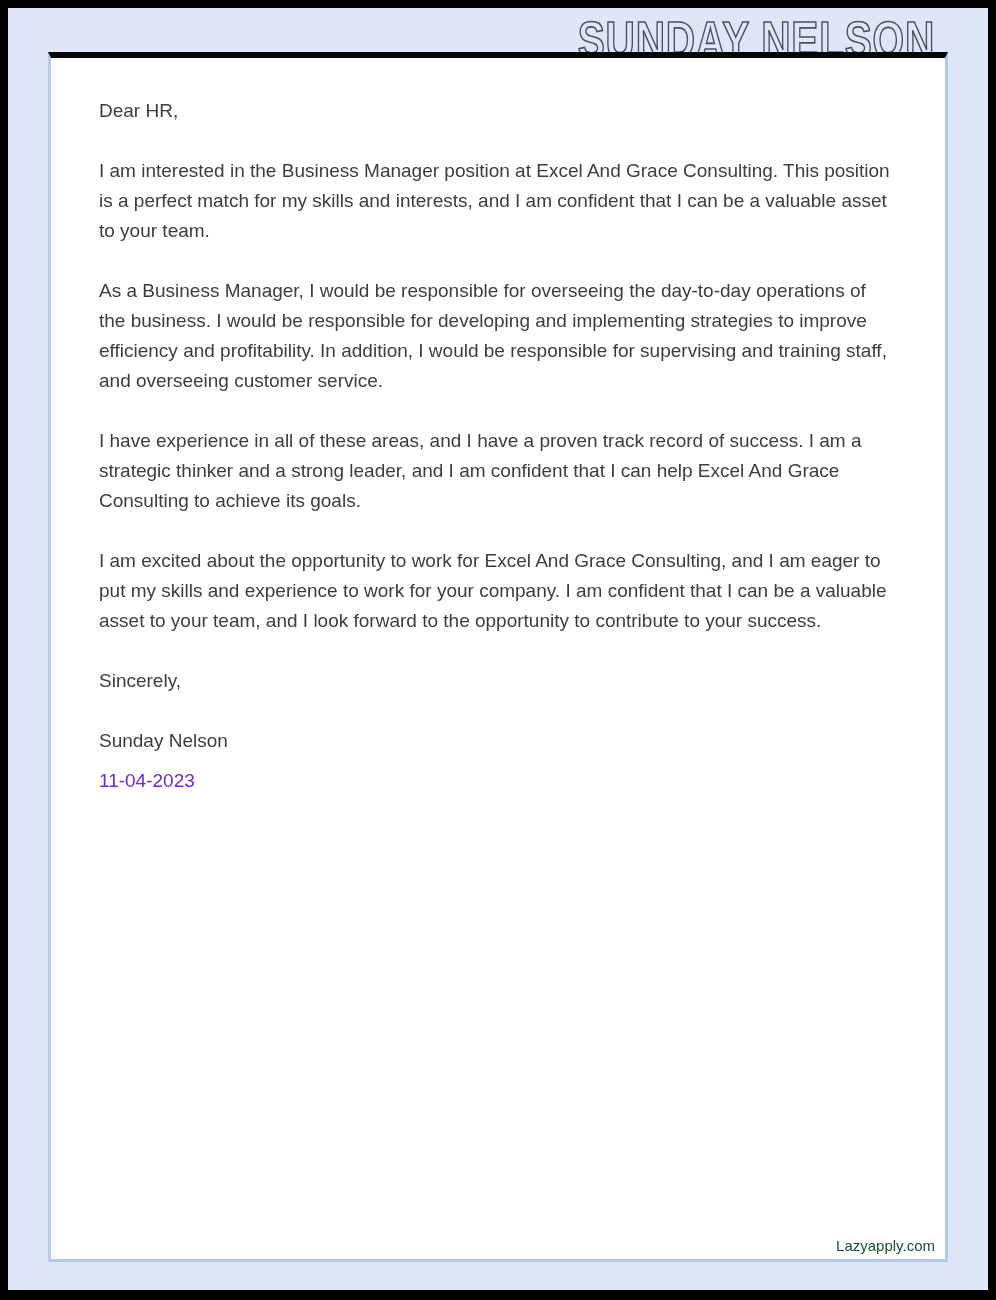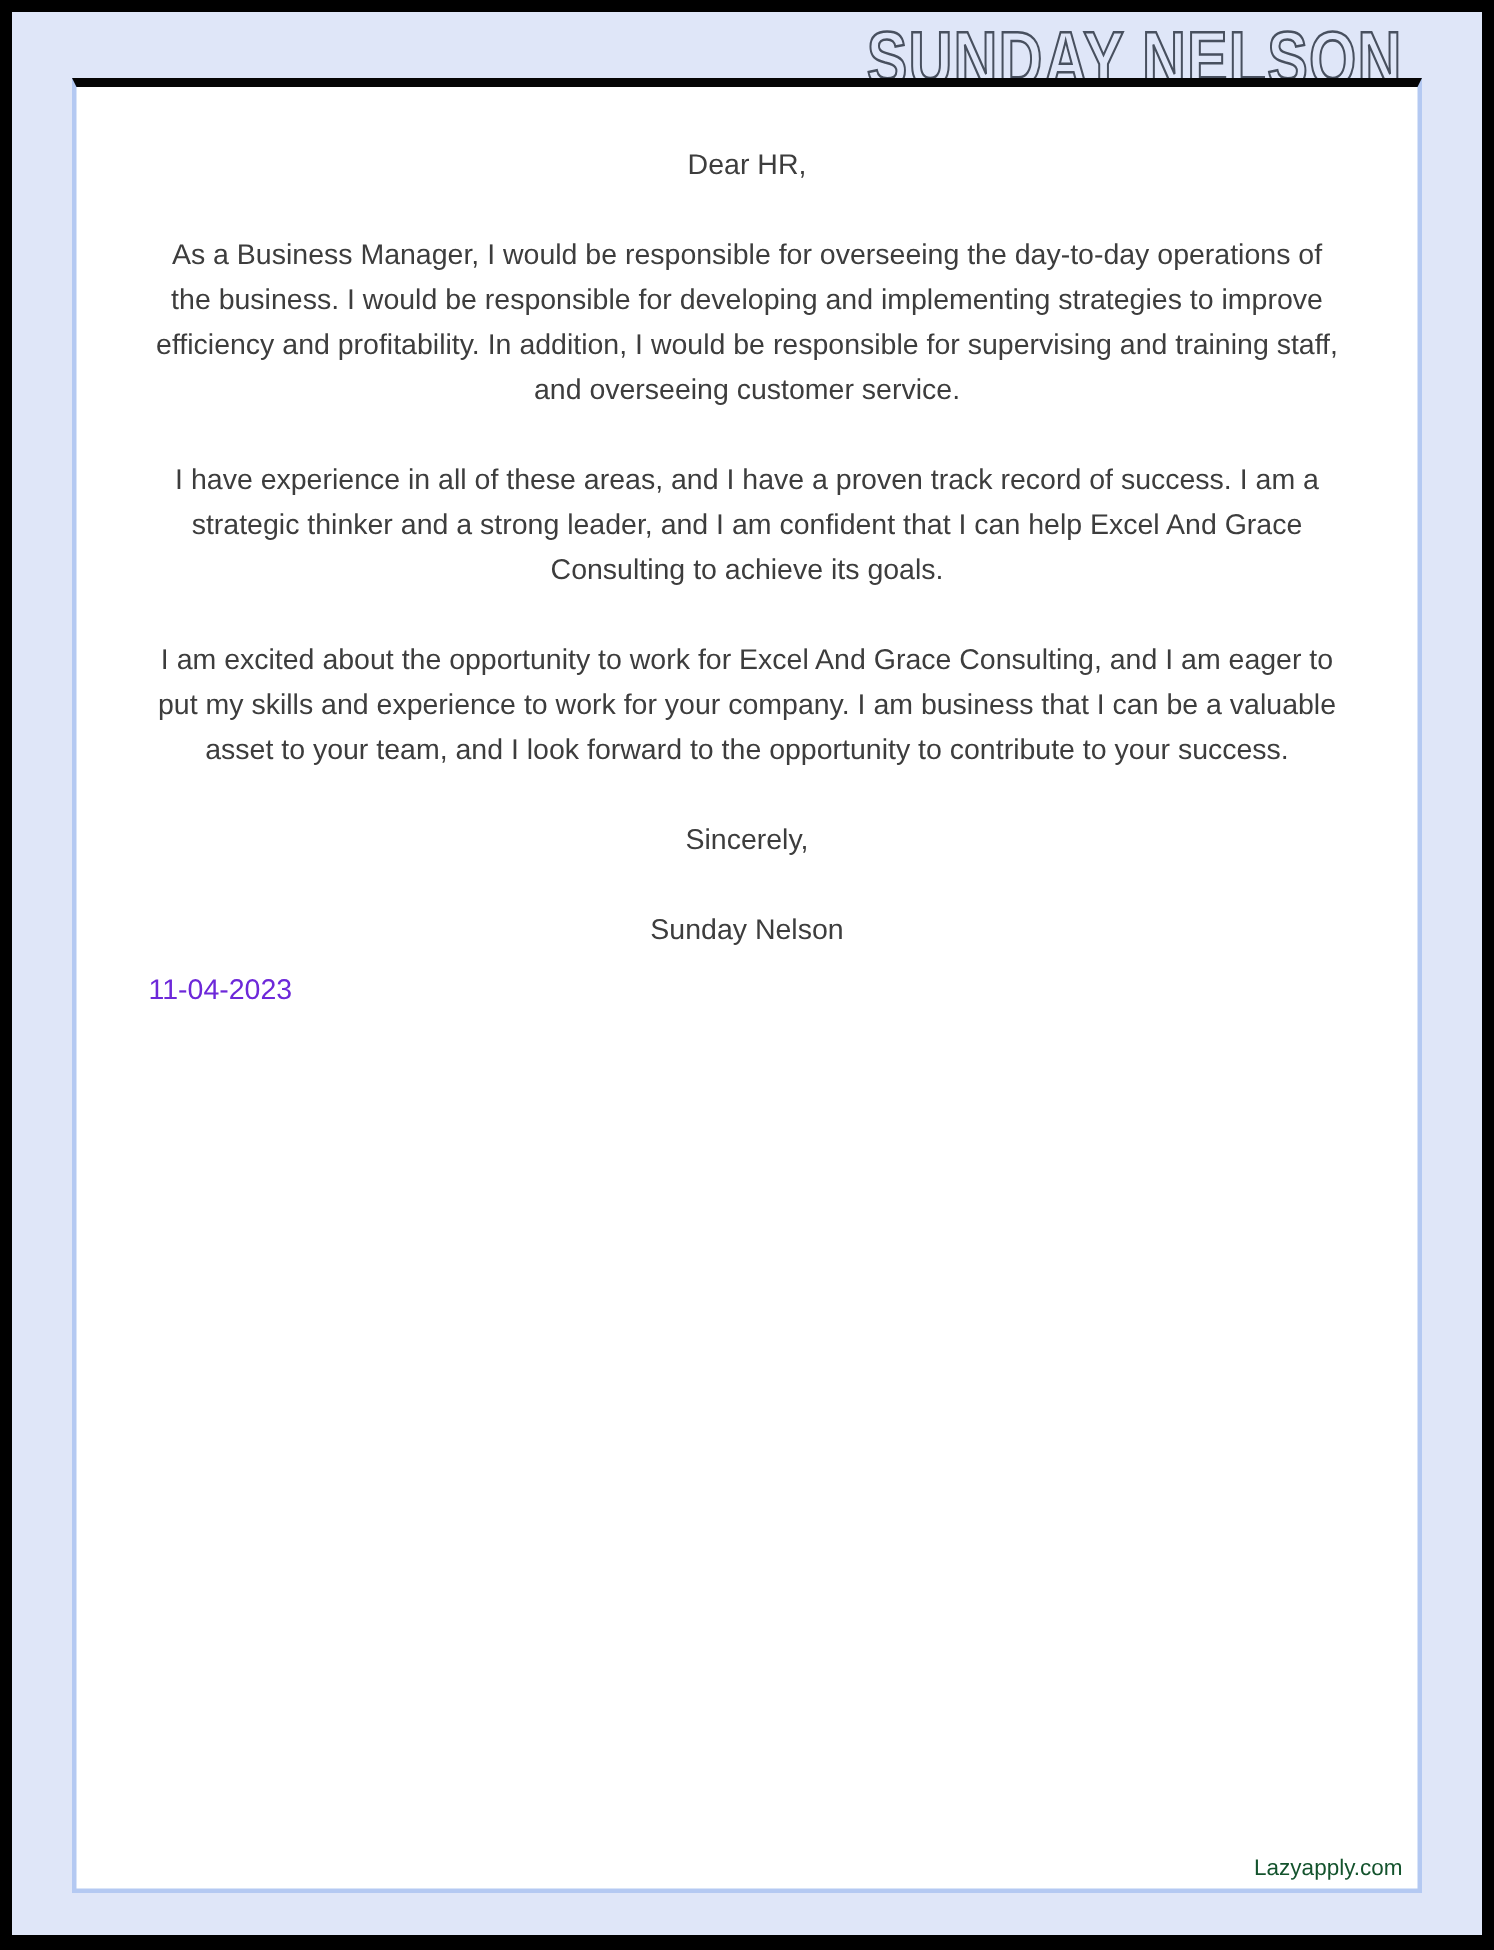--- a/index.html
+++ b/index.html
@@ -45,21 +45,21 @@
     border-left: 3px solid #b4c9f2;
     border-right: 3px solid #b4c9f2;
     border-bottom: 3px solid #b4c9f2;
   }
   .letter-body {
     padding: 38px 48px 0 48px;
     font-size: 19px;
     line-height: 30px;
     color: #3d3d3d;
   }
-  .letter-body .block { margin-top: 30px; text-align: center; }
+  .letter-body .block { margin-top: 30px; }
   .letter-body .block:first-child { margin-top: 0; }
   .letter-date {
     margin-top: 10px;
     color: #6d28d9;
   }
   .page-footer {
     position: absolute;
     right: 10px;
     bottom: 5px;
     font-size: 15px;
@@ -72,26 +72,27 @@
 <div class="page-frame">
   <div class="page-background">
 
     <div class="header-name">SUNDAY NELSON</div>
 
     <div class="letter-page">
       <div class="letter-body">
 
         <div class="block">Dear HR,</div>
 
+        <div class="block">I am interested in the Business Manager position at Excel And Grace Consulting. This position is a perfect match for my skills and interests, and I am confident that I can be a valuable asset to your team.</div>
 
         <div class="block">As a Business Manager, I would be responsible for overseeing the day-to-day operations of the business. I would be responsible for developing and implementing strategies to improve efficiency and profitability. In addition, I would be responsible for supervising and training staff, and overseeing customer service.</div>
 
         <div class="block">I have experience in all of these areas, and I have a proven track record of success. I am a strategic thinker and a strong leader, and I am confident that I can help Excel And Grace Consulting to achieve its goals.</div>
 
-        <div class="block">I am excited about the opportunity to work for Excel And Grace Consulting, and I am eager to put my skills and experience to work for your company. I am business that I can be a valuable asset to your team, and I look forward to the opportunity to contribute to your success.</div>
+        <div class="block">I am excited about the opportunity to work for Excel And Grace Consulting, and I am eager to put my skills and experience to work for your company. I am confident that I can be a valuable asset to your team, and I look forward to the opportunity to contribute to your success.</div>
 
 
         <div class="block">Sincerely,</div>
 
         <div class="block">Sunday Nelson</div>
 
         <div class="letter-date">11-04-2023</div>
 
       </div>
 

